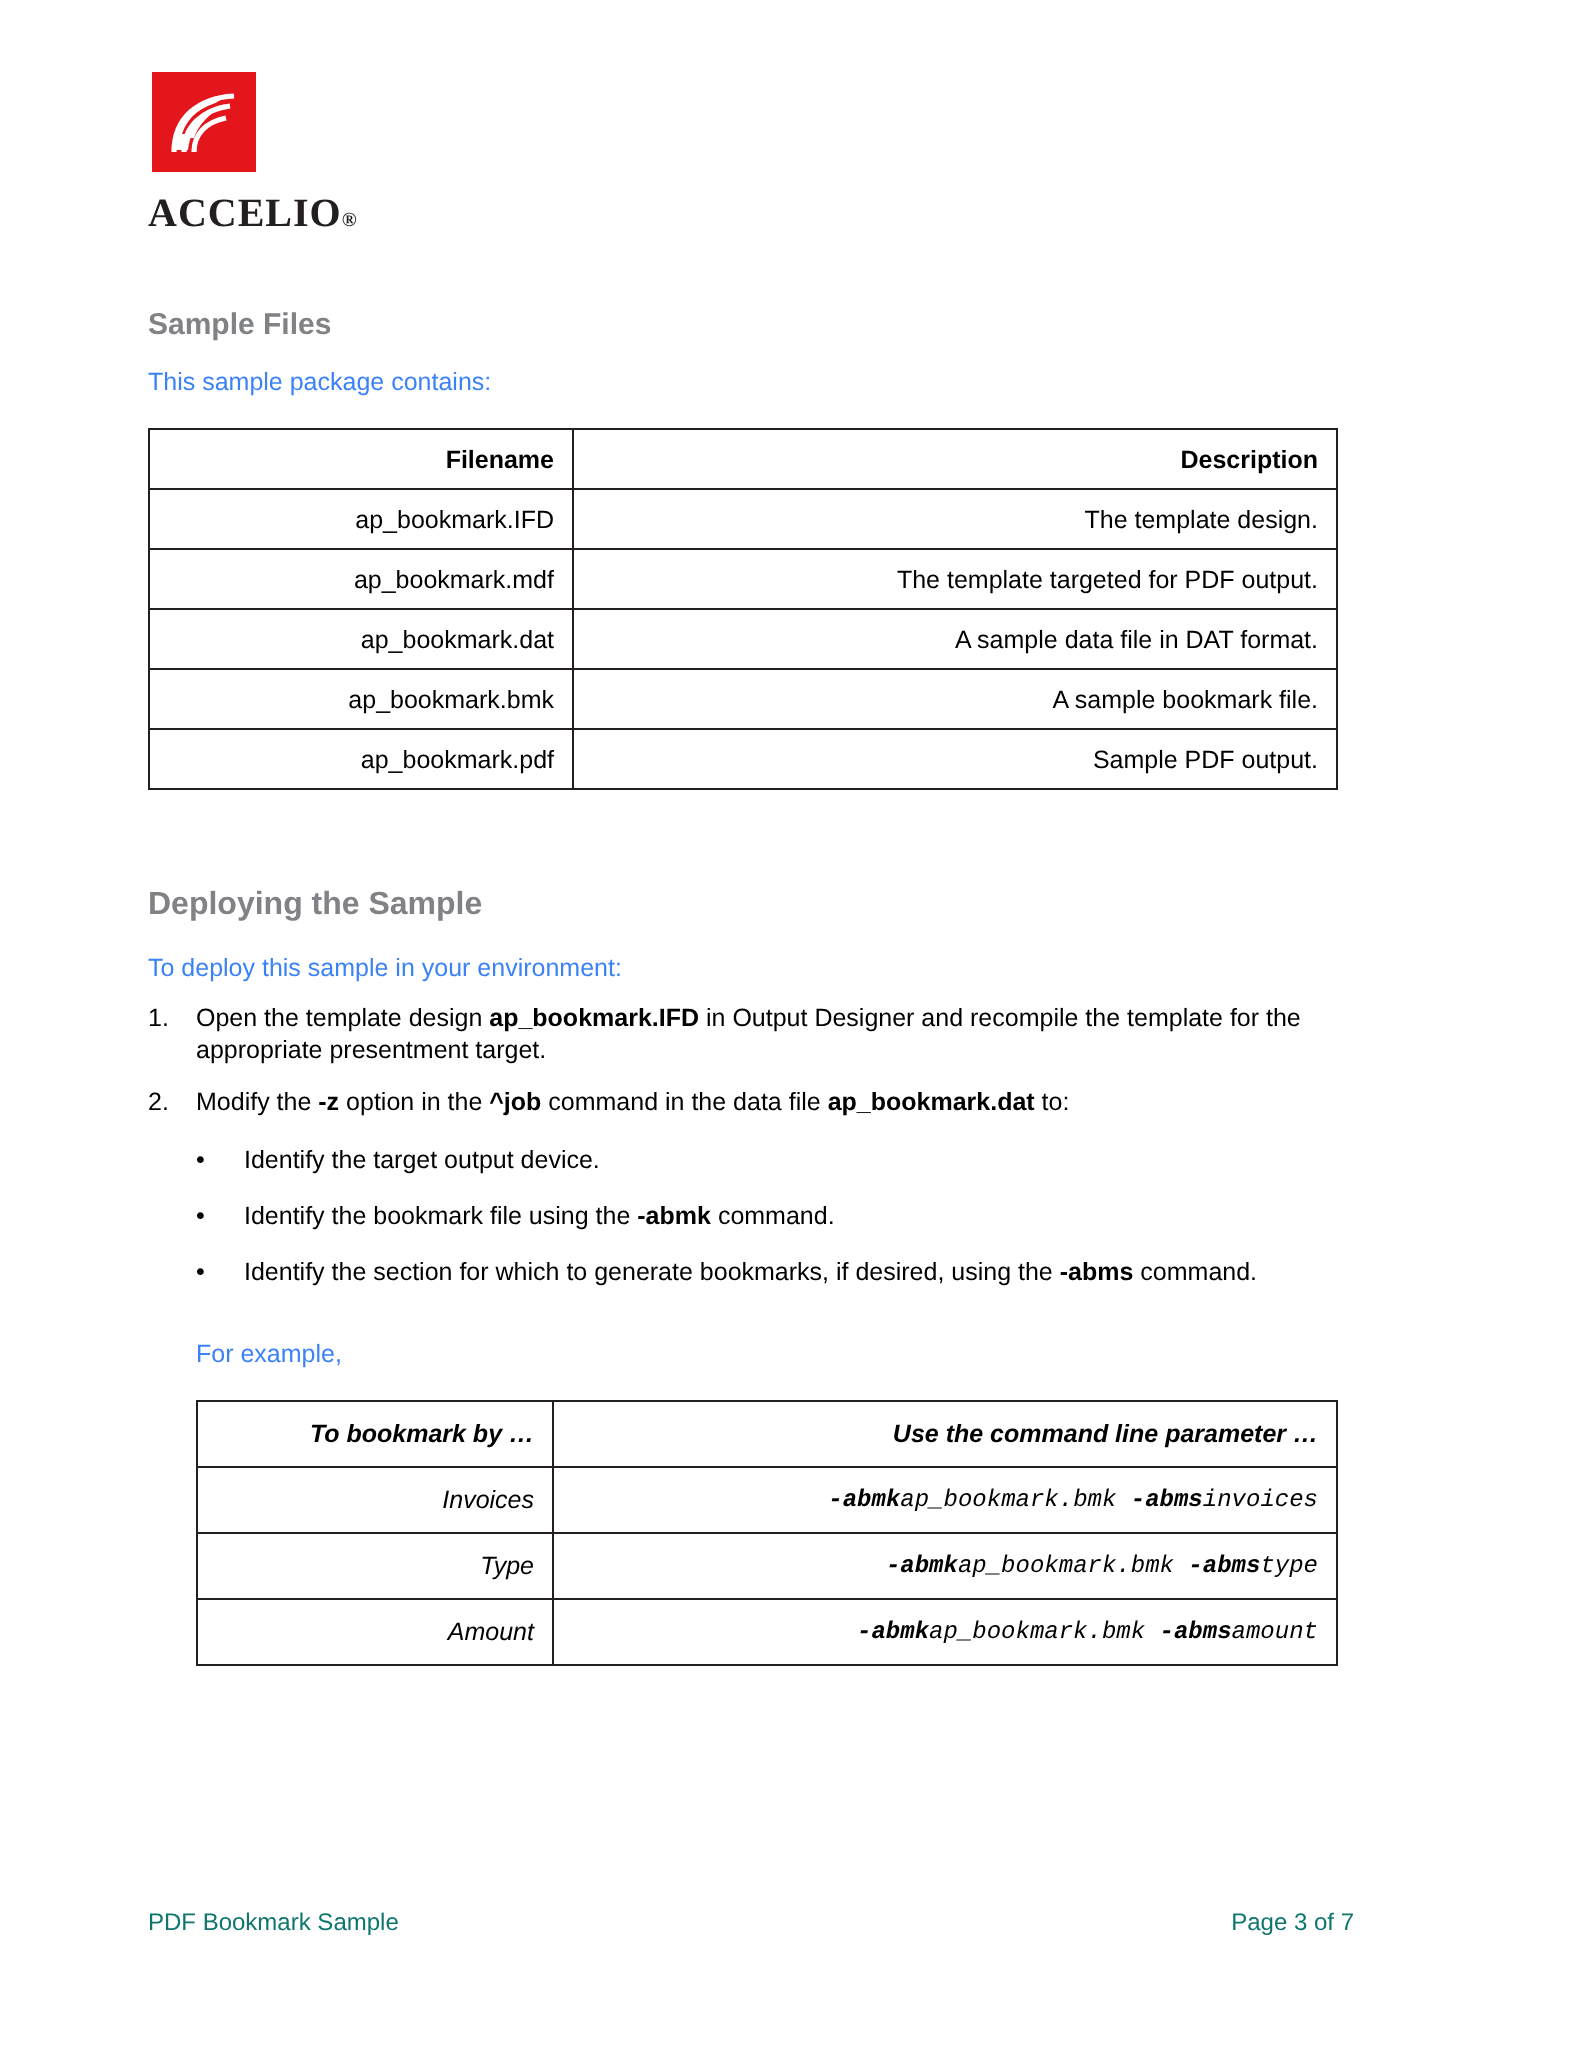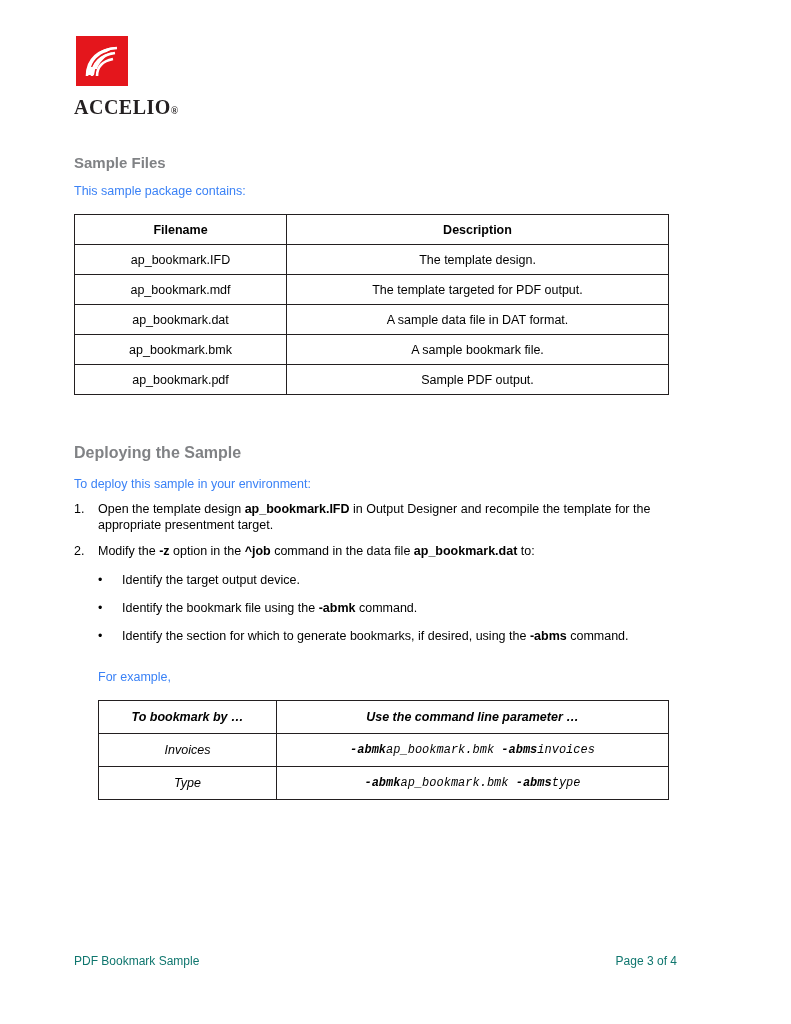--- a/index.html
+++ b/index.html
@@ -75,21 +75,21 @@
   table.doc {
     position: absolute;
     border-collapse: collapse;
     table-layout: fixed;
     background: #fff;
   }
   table.doc td, table.doc th {
     border: 1px solid #231f20;
     padding: 6px 9px;
     font-size: 12.5px;
-    text-align: center;
+    text-align: right;
     vertical-align: middle;
     font-weight: normal;
     height: 17px;
   }
   table.doc th {
     font-weight: bold;
   }
   #tbl-files {
     left: 74px;
     top: 214px;
@@ -268,19 +268,23 @@
     </thead>
     <tbody>
       <tr>
         <td>Invoices</td>
         <td class="code"><b>-abmk</b><span>ap_bookmark.bmk </span><b>-abms</b><span>invoices</span></td>
       </tr>
       <tr>
         <td>Type</td>
         <td class="code"><b>-abmk</b><span>ap_bookmark.bmk </span><b>-abms</b><span>type</span></td>
       </tr>
+      <tr>
+        <td>Amount</td>
+        <td class="code"><b>-abmk</b><span>ap_bookmark.bmk </span><b>-abms</b><span>amount</span></td>
+      </tr>
     </tbody>
   </table>
 
   <div class="footer" id="footer-left">PDF Bookmark Sample</div>
-  <div class="footer" id="footer-right">Page 3 of 4</div>
+  <div class="footer" id="footer-right">Page 3 of 7</div>
 
 </div>
 
 </body></html>

